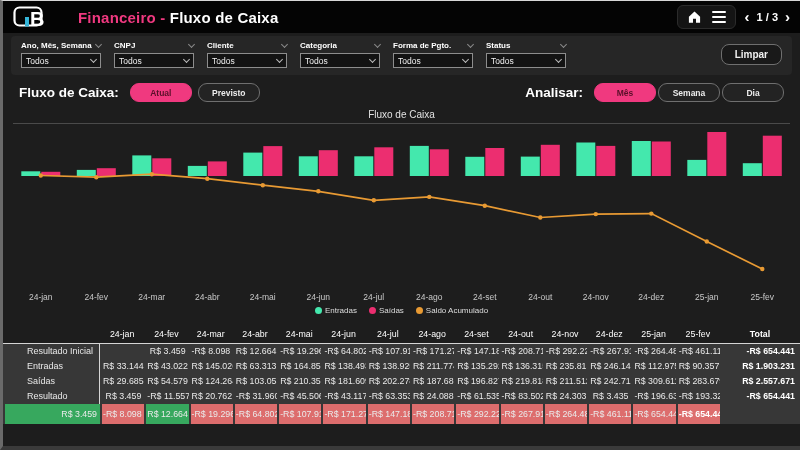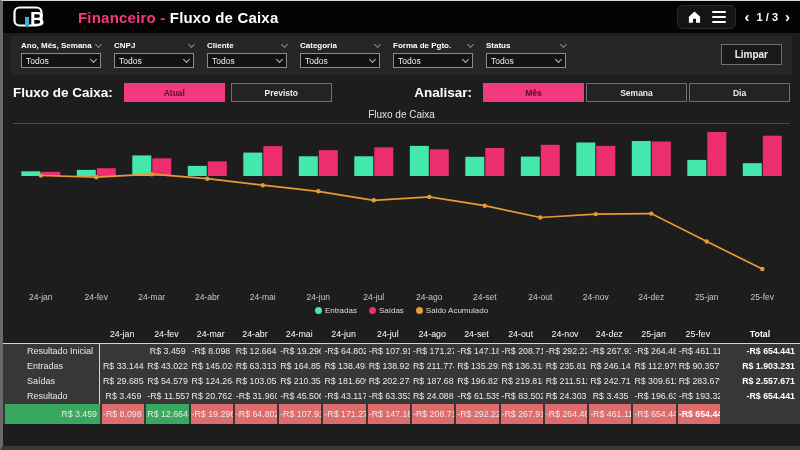--- a/index.html
+++ b/index.html
@@ -22,26 +22,26 @@
   .pagenav { display:flex; align-items:center; gap:7px; font-size:11px; font-weight:bold; color:#fff; }
   .arrow { font-size:15px; line-height:10px; cursor:pointer; font-weight:bold; }
   
   .filterbar { margin:3px 8px 0; background:#262626; border-radius:4px; padding:5px 10px 7px; display:flex; gap:13px; align-items:flex-end; }
   .filter { width:80px; }
   .filter-head { display:flex; justify-content:space-between; align-items:center; margin-bottom:3px; }
   .flabel { font-size:8px; font-weight:bold; color:#fff; white-space:nowrap; }
   .chev { width:5px; height:5px; border-right:1.4px solid #bbb; border-bottom:1.4px solid #bbb; transform:rotate(45deg); margin-top:-3px; flex:none; }
   .chev.dim { border-color:#8a8a8a; }
   .filter-box { height:15px; border:1px solid #8d8d8d; background:#131313; display:flex; justify-content:space-between; align-items:center; font-size:8.5px; padding:0 4px; color:#f0f0f0; cursor:pointer; }
-  .limpar { margin-left:auto; align-self:center; background:#191919; border:1px solid #6f6f6f; border-radius:0; color:#f0f0f0; font-size:10px; font-weight:bold; padding:4px 13px; cursor:pointer; }
-  
-  .toggles { display:flex; align-items:center; padding:8px 10px 4px; gap:6px; }
+  .limpar { margin-left:auto; align-self:center; background:#191919; border:1px solid #6f6f6f; border-radius:8px; color:#f0f0f0; font-size:10px; font-weight:bold; padding:4px 13px; cursor:pointer; }
+  
+  .toggles { display:flex; align-items:center; padding:8px 16px 4px; gap:6px; }
   .section-label { font-size:13.5px; font-weight:bold; color:#fff; margin-right:5px; white-space:nowrap; }
   .section-label.right { margin-left:auto; }
-  .tbtn { width:101px; height:19px; border-radius:0; font-size:8.5px; font-weight:bold; display:flex; align-items:center; justify-content:center; background:#232323; border:1px solid #6f6f6f; color:#ececec; cursor:pointer; white-space:nowrap; }
+  .tbtn { width:62px; height:19px; border-radius:9px; font-size:8.5px; font-weight:bold; display:flex; align-items:center; justify-content:center; background:#232323; border:1px solid #6f6f6f; color:#ececec; cursor:pointer; white-space:nowrap; }
   .tbtn.active { background:#f0397f; border-color:#f0397f; color:#591029; }
   
   .chart-title { text-align:center; font-size:10px; color:#e2e2e2; margin-top:3px; }
   .chart-divider { border-top:1px solid #4a4a4a; margin:3px 10px 0; }
   #chartsvg { display:block; margin:2px 0 0 10px; }
   .xlabels { display:flex; padding:0 10px; }
   .xlabels span { flex:1; text-align:center; font-size:8.5px; color:#c8c8c8; }
   .legend { display:flex; justify-content:center; align-items:center; gap:12px; margin-top:4px; font-size:8px; color:#dedede; }
   .legend .item { display:flex; align-items:center; gap:3px; }
   .legend .dot { width:7px; height:7px; border-radius:50%; }

